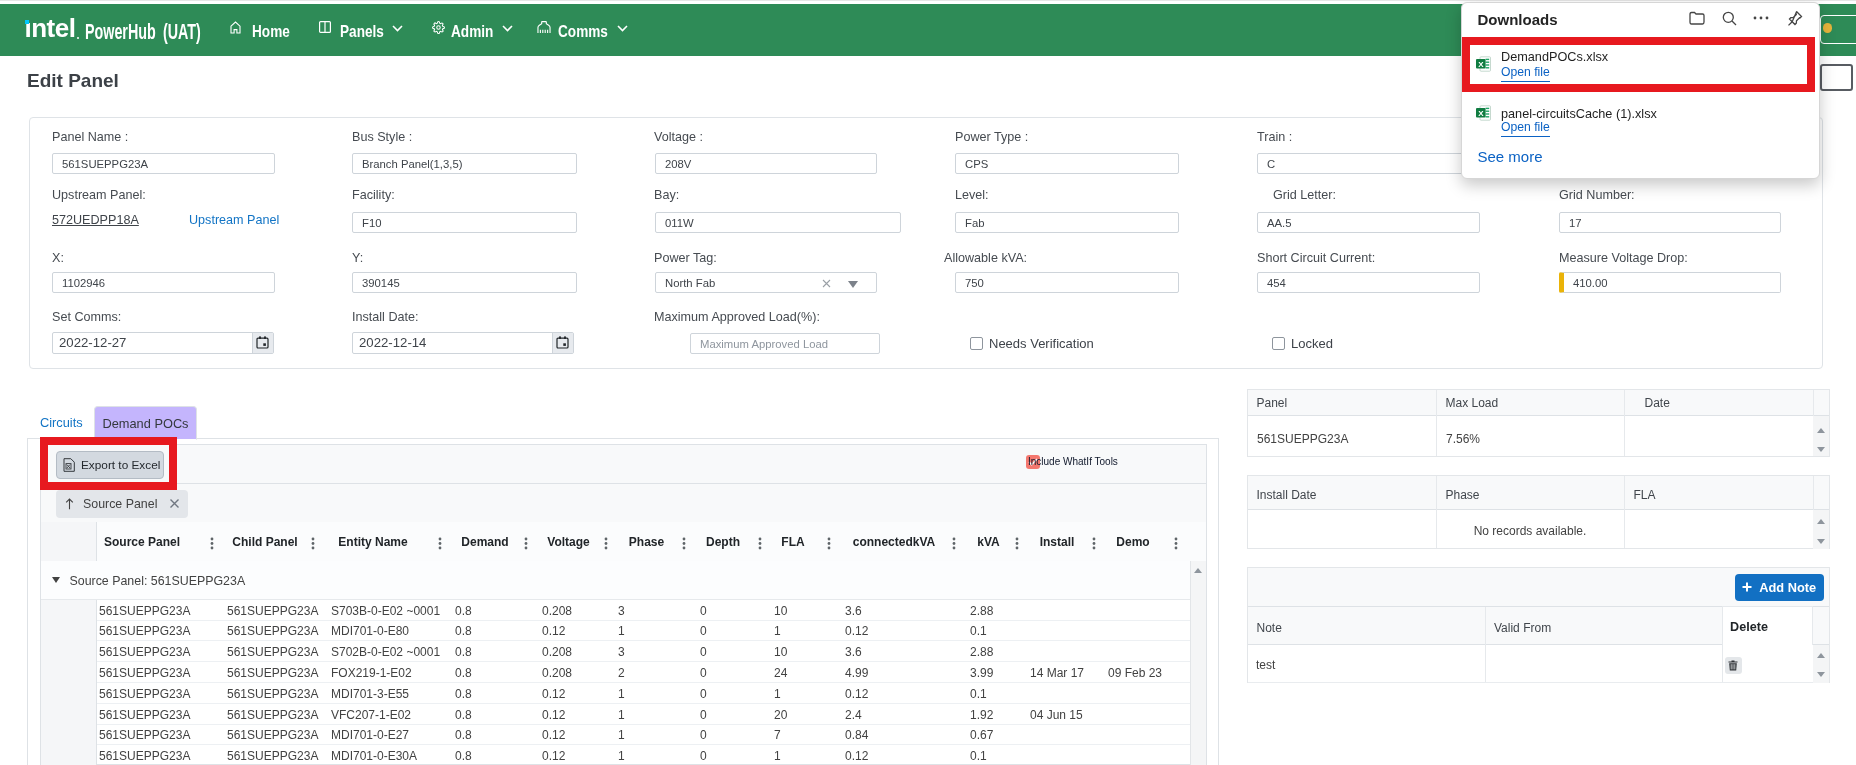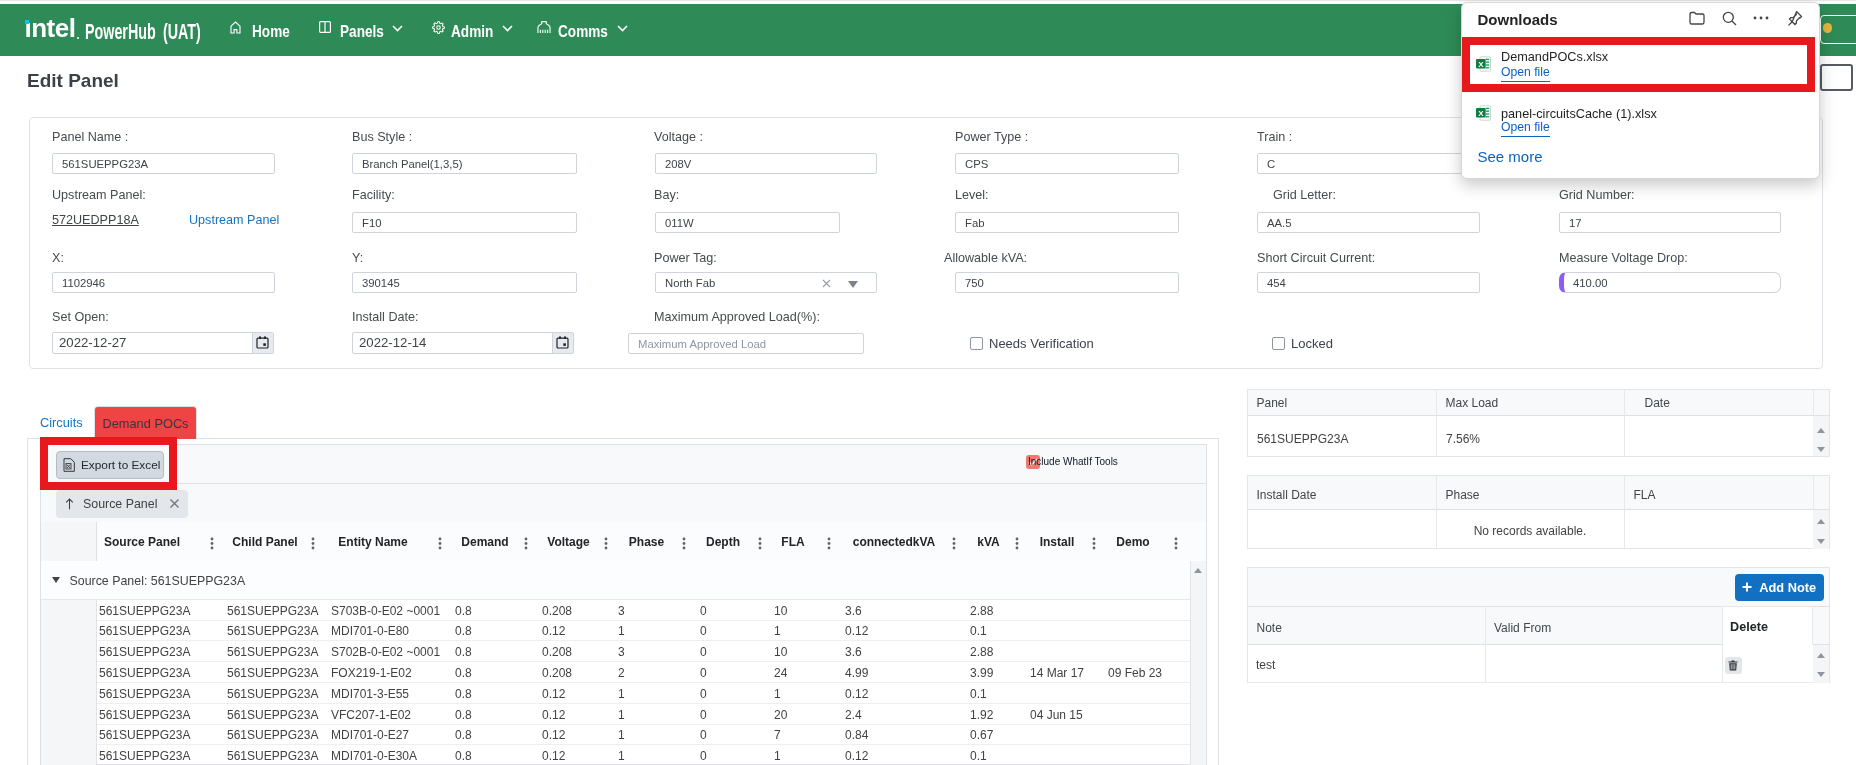--- a/index.html
+++ b/index.html
@@ -88,44 +88,44 @@
   <div class="lbl" style="left:52px;top:188px;">Upstream Panel:</div>
   <div class="lbl" style="left:352px;top:188px;">Facility:</div>
   <div class="lbl" style="left:654px;top:188px;">Bay:</div>
   <div class="lbl" style="left:955px;top:188px;">Level:</div>
   <div class="lbl" style="left:1257px;top:188px;margin-left:16px;">Grid Letter:</div>
   <div class="lbl" style="left:1559px;top:188px;">Grid Number:</div>
 
   <div class="lbl" style="left:52px;top:213px;color:#3f444a;text-decoration:underline;">572UEDPP18A</div>
   <div class="lbl" style="left:189px;top:213px;color:#1274c5;">Upstream Panel</div>
   <div class="inp" style="left:352px;top:212px;width:225px;">F10</div>
-  <div class="inp" style="left:655px;top:212px;width:185px;">011W</div>
+  <div class="inp" style="left:655px;top:212px;width:246px;">011W</div>
   <div class="inp" style="left:955px;top:212px;width:224px;">Fab</div>
   <div class="inp" style="left:1257px;top:212px;">AA.5</div>
   <div class="inp" style="left:1559px;top:212px;width:222px;">17</div>
 
   <div class="lbl" style="left:52px;top:251px;">X:</div>
   <div class="lbl" style="left:352px;top:251px;">Y:</div>
   <div class="lbl" style="left:654px;top:251px;">Power Tag:</div>
   <div class="lbl" style="left:944px;top:251px;">Allowable kVA:</div>
   <div class="lbl" style="left:1257px;top:251px;">Short Circuit Current:</div>
   <div class="lbl" style="left:1559px;top:251px;">Measure Voltage Drop:</div>
 
   <div class="inp" style="left:52px;top:272px;">1102946</div>
   <div class="inp" style="left:352px;top:272px;width:225px;">390145</div>
   <div class="inp" style="left:655px;top:272px;width:222px;">North Fab</div>
   <svg class="abs" style="left:822px;top:279px;" width="9" height="9" viewBox="0 0 9 9" stroke="#9aa0a6" stroke-width="1.1">
       <path d="M1 1 L8 8 M8 1 L1 8"></path>
     </svg>
   <div class="abs" style="left:848px;top:280.5px;width:0;height:0;border-left:5px solid transparent;border-right:5px solid transparent;border-top:7px solid #7c828a;"></div>
   <div class="inp" style="left:955px;top:272px;width:224px;">750</div>
   <div class="inp" style="left:1257px;top:272px;">454</div>
-  <div class="inp" style="left:1559px;top:272px;width:222px;border-left:5px solid #8b5cf6;border-radius:7px;">410.00</div>
-
-  <div class="lbl" style="left:52px;top:310px;">Set Open:</div>
+  <div class="inp" style="left:1559px;top:272px;width:222px;border-left:5px solid #eab308;">410.00</div>
+
+  <div class="lbl" style="left:52px;top:310px;">Set Comms:</div>
   <div class="lbl" style="left:352px;top:310px;">Install Date:</div>
   <div class="lbl" style="left:654px;top:310px;">Maximum Approved Load(%):</div>
 
   <div class="inp" style="left:52px;top:331.5px;width:222px;height:22px;font-size:13.2px;padding:0 6px;">2022-12-27</div>
   <div class="abs" style="left:252px;top:332.5px;width:20.5px;height:20px;background:#e7eaee;border-left:1px solid #ced4da;display:flex;align-items:center;justify-content:center;">
       <svg width="13" height="13" viewBox="0 0 13 13" fill="none" stroke="#212529" stroke-width="1.2">
         <rect x="1" y="2.2" width="11" height="9.8" rx="1"></rect>
         <rect x="3.1" y="0.4" width="1.8" height="2.6" fill="#212529" stroke="none"></rect>
         <rect x="8.1" y="0.4" width="1.8" height="2.6" fill="#212529" stroke="none"></rect>
         <rect x="7.3" y="7.3" width="2.6" height="2.6" fill="#212529" stroke="none"></rect>
@@ -133,31 +133,31 @@
     </div>
   <div class="inp" style="left:352px;top:331.5px;width:222px;height:22px;font-size:13.2px;padding:0 6px;">2022-12-14</div>
   <div class="abs" style="left:552px;top:332.5px;width:20.5px;height:20px;background:#e7eaee;border-left:1px solid #ced4da;display:flex;align-items:center;justify-content:center;">
       <svg width="13" height="13" viewBox="0 0 13 13" fill="none" stroke="#212529" stroke-width="1.2">
         <rect x="1" y="2.2" width="11" height="9.8" rx="1"></rect>
         <rect x="3.1" y="0.4" width="1.8" height="2.6" fill="#212529" stroke="none"></rect>
         <rect x="8.1" y="0.4" width="1.8" height="2.6" fill="#212529" stroke="none"></rect>
         <rect x="7.3" y="7.3" width="2.6" height="2.6" fill="#212529" stroke="none"></rect>
       </svg>
     </div>
-  <div class="inp" style="left:628px;top:333px;width:236px;color:#8f969e;">Maximum Approved Load</div>
+  <div class="inp" style="left:690px;top:333px;width:190px;color:#8f969e;">Maximum Approved Load</div>
 
   <div class="abs" style="left:970px;top:337px;width:13px;height:13px;border:1px solid #8e959d;border-radius:2px;background:#fff;"></div>
   <div class="lbl" style="left:989px;top:336px;font-size:13px;color:#3e434a;">Needs Verification</div>
   <div class="abs" style="left:1272px;top:337px;width:13px;height:13px;border:1px solid #8e959d;border-radius:2px;background:#fff;"></div>
   <div class="lbl" style="left:1291px;top:336px;font-size:13px;color:#3e434a;">Locked</div>
 </div>
 
 <div class="abs" style="left:27px;top:438px;width:1192px;height:327px;border:1px solid #dee2e6;border-bottom:none;background:#fff;"></div>
 <div class="abs" style="left:40px;top:415px;font-size:12.8px;color:#1274c5;">Circuits</div>
-<div class="abs" style="left:94px;top:406px;width:103px;height:34px;border:1px solid #dee2e6;border-bottom:1px solid #fff;border-radius:4px 4px 0 0;background:#ef4444;font-size:12.8px;color:#34383d;display:flex;align-items:center;justify-content:center;">Demand POCs</div>
+<div class="abs" style="left:94px;top:406px;width:103px;height:34px;border:1px solid #dee2e6;border-bottom:1px solid #fff;border-radius:4px 4px 0 0;background:#c4b5fd;font-size:12.8px;color:#34383d;display:flex;align-items:center;justify-content:center;">Demand POCs</div>
 
 <div id="main-grid">
 <div class="abs" style="left:40px;top:444px;width:1166.5px;height:321px;border:1px solid #dee2e6;background:#fff;"></div>
 <div class="abs" style="left:41px;top:445px;width:1164.5px;height:39.1px;background:#f8f9fa;border-bottom:1px solid #dee2e6;"></div>
 <div class="abs" style="left:56px;top:450.5px;width:108px;height:28px;background:#d3d9e0;border:1px solid #b4bcc5;border-radius:4px;display:flex;align-items:center;padding-left:6px;white-space:nowrap;">
 <svg width="12" height="14" viewBox="0 0 12 14" fill="none" stroke="#34383c" stroke-width="1">
         <path d="M1 .7 H7.8 L11.3 4.2 V13.3 H1 Z"></path>
         <rect x="3" y="5.6" width="5" height="5.4" stroke-width="0.9"></rect>
         <path d="M3.9 6.6 L7 10 M7 6.6 L3.9 10" stroke-width="0.9"></path>
       </svg>

